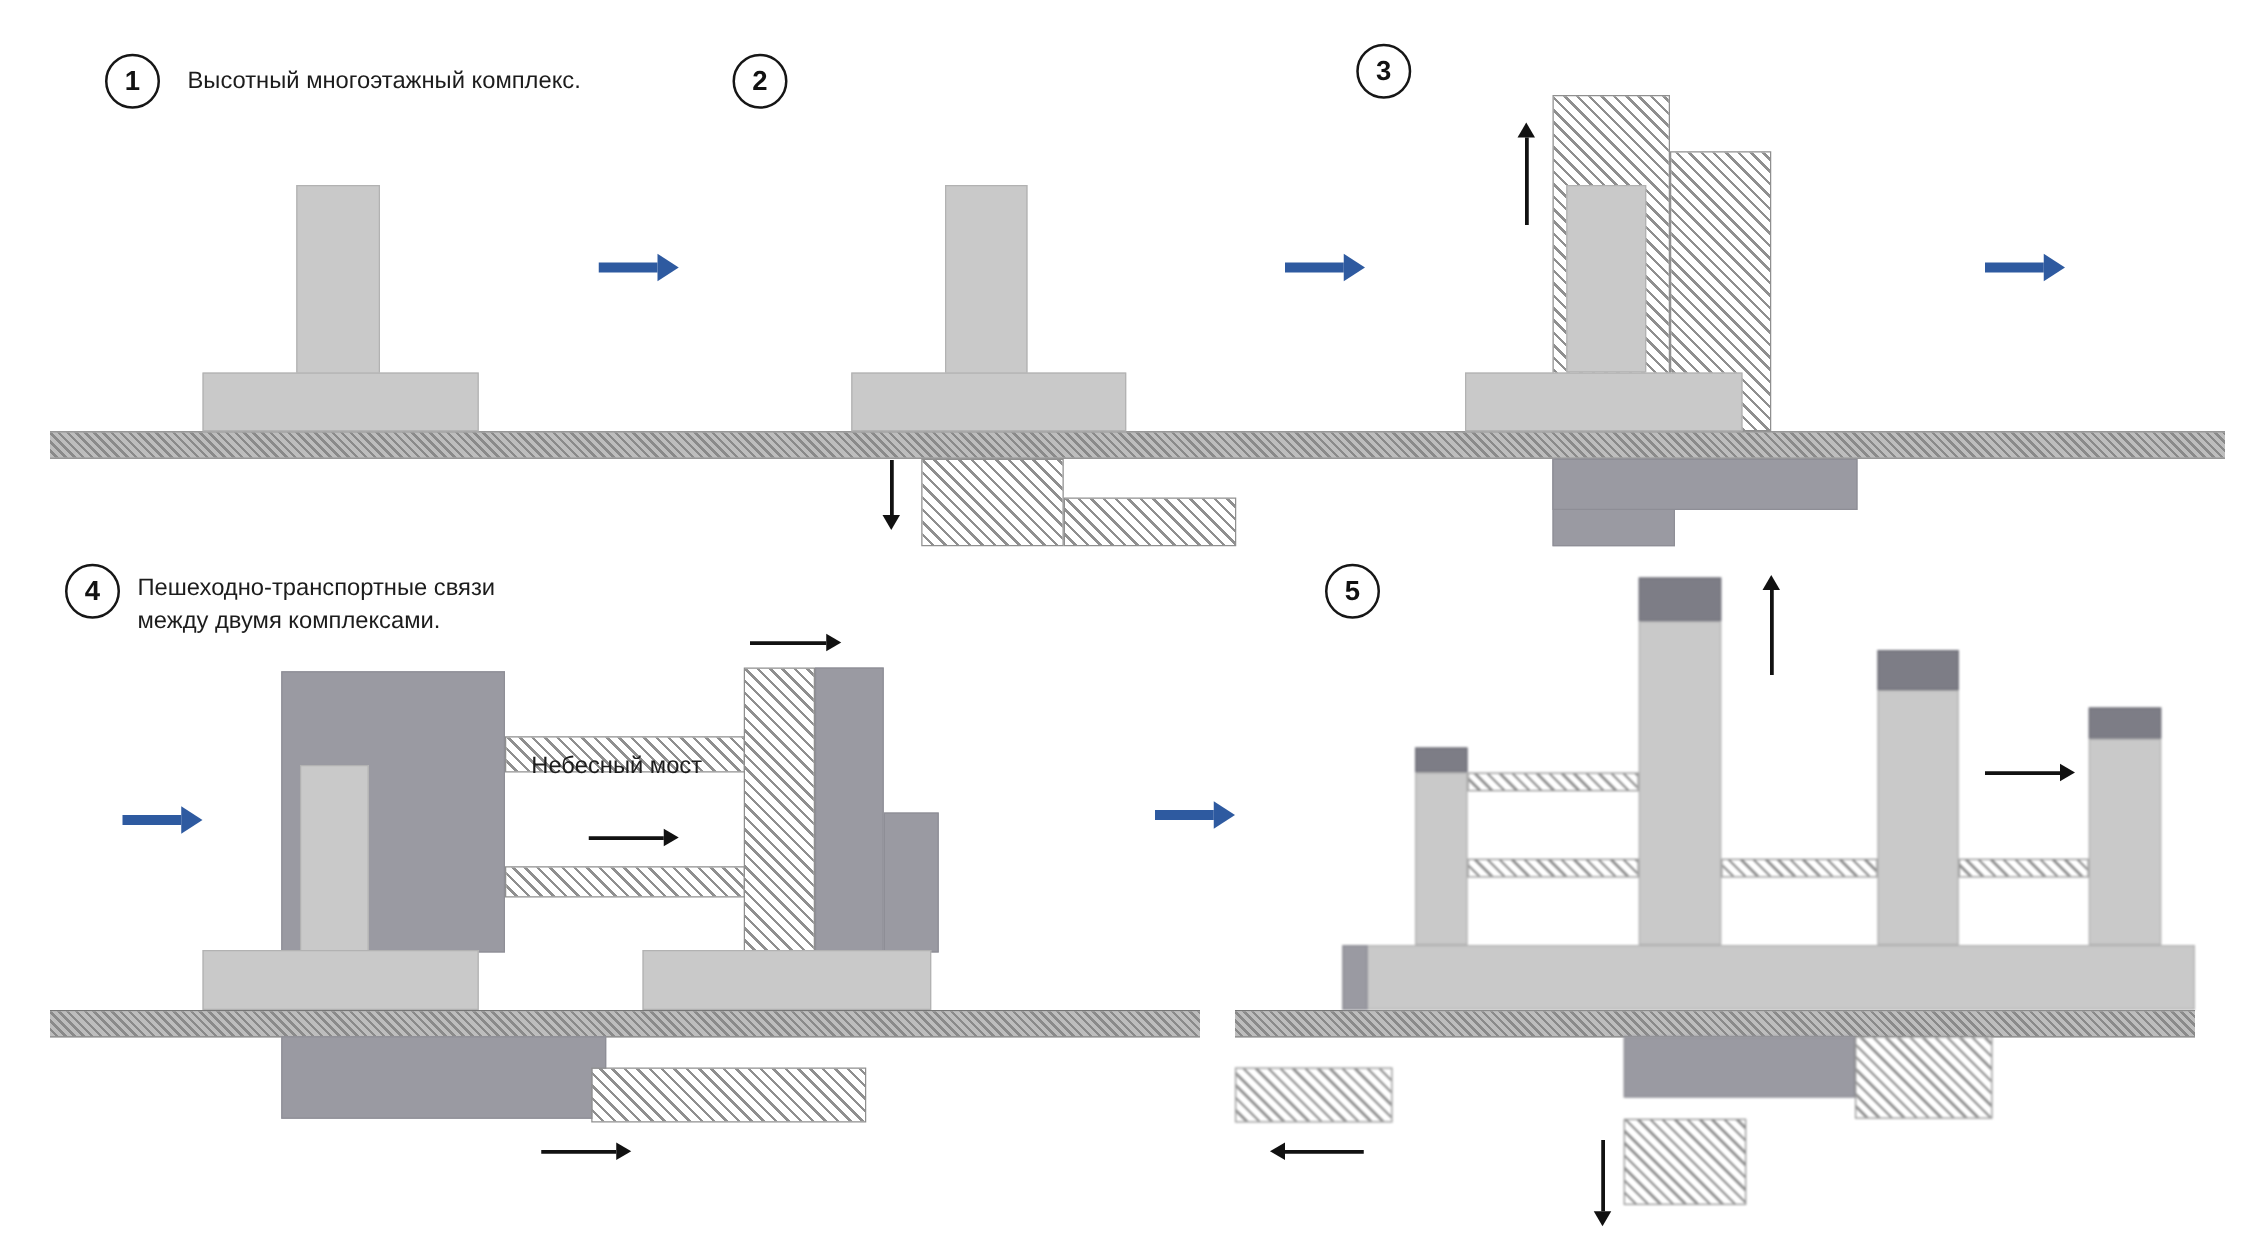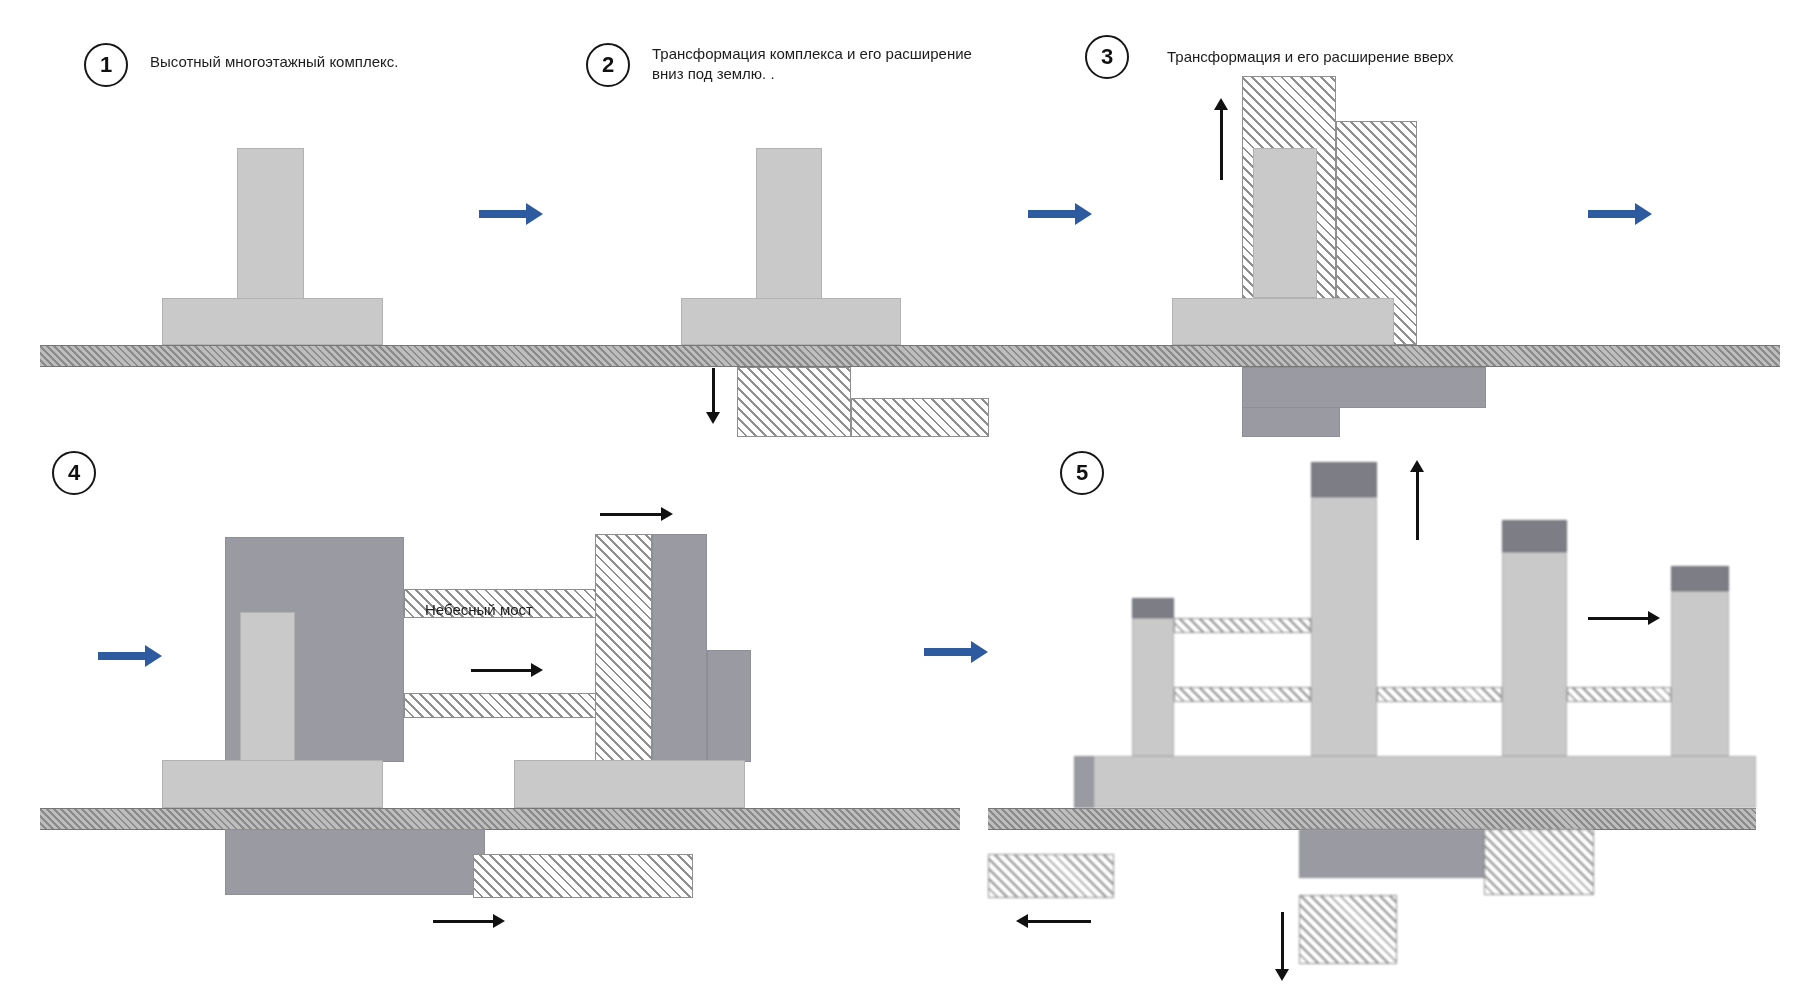--- a/index.html
+++ b/index.html
@@ -10,21 +10,21 @@
   .shape{position:absolute;box-sizing:border-box;}
   .fill-light{background:var(--building-light,#c9c9c9);border:1px solid #b2b2b2;}
   .fill-mid{background:var(--building-mid,#9a9aa2);border:1px solid #8e8e96;}
   .fill-dark{background:var(--building-dark,#7d7d86);border:1px solid #70707a;}
   .hatch{background:repeating-linear-gradient(45deg,#ffffff 0 5px,#8f8f8f 5px 7px);border:1px solid #8f8f8f;}
   .ground{background:repeating-linear-gradient(45deg,#bdbdbd 0 3px,#8a8a8a 3px 5px);
           border-top:1px solid #767676;border-bottom:1px solid #767676;}
   .badge{position:absolute;width:40px;height:40px;border:2.5px solid #161616;border-radius:50%;
          background:#fff;display:flex;align-items:center;justify-content:center;
          font-weight:bold;font-size:22px;color:#111;}
-  .label{position:absolute;font-size:15px;line-height:1.35;color:#1c1c1c;}
+  .label{position:absolute;font-size:19px;line-height:1.35;color:#1c1c1c;}
   
   .harrow{position:absolute;display:flex;align-items:center;color:var(--arrow-black,#111111);}
   .harrow .shaft{flex:1;height:3px;background:currentColor;}
   .harrow .head{width:0;height:0;border-top:7px solid transparent;border-bottom:7px solid transparent;
                 border-left:12px solid currentColor;}
   .harrow.rev{flex-direction:row-reverse;}
   .harrow.rev .head{border-left:none;border-right:12px solid currentColor;}
   .harrow.blue{color:var(--accent,#2e5aa0);}
   .harrow.blue .shaft{height:8px;}
   .harrow.blue .head{border-top-width:11px;border-bottom-width:11px;border-left-width:17px;}
@@ -54,58 +54,57 @@
     <div class="shape fill-light" style="left:162px;top:298px;width:221px;height:47px"></div>
   </div>
 
   <div class="harrow blue" style="left:479px;top:203px;width:64px;height:22px">
     <div class="shaft"></div>
       <div class="head"></div>
   </div>
 
   <div class="layer">
     <div class="badge" style="left:586px;top:43px">2</div>
-    <div class="label" style="left:652px;top:44px;width:330px">Трансформация комплекса и его расширение вниз под землю. .</div>
     <div class="shape fill-light" style="left:756px;top:148px;width:66px;height:151px"></div>
     <div class="shape fill-light" style="left:681px;top:298px;width:220px;height:47px"></div>
     <div class="varrow" style="left:706px;top:368px;width:14px;height:56px">
       <div class="shaft"></div>
         <div class="head"></div>
     </div>
     <div class="shape hatch" style="left:737px;top:367px;width:114px;height:70px"></div>
     <div class="shape hatch" style="left:851px;top:398px;width:138px;height:39px"></div>
   </div>
 
   <div class="harrow blue" style="left:1028px;top:203px;width:64px;height:22px">
     <div class="shaft"></div>
       <div class="head"></div>
   </div>
 
   <div class="layer">
     <div class="badge" style="left:1085px;top:35px">3</div>
-    <div class="label" style="left:1167px;top:47px;width:480px">Трансформация и его расширение вверх</div>
     <div class="varrow up" style="left:1214px;top:98px;width:14px;height:82px">
       <div class="shaft"></div>
         <div class="head"></div>
     </div>
     <div class="shape hatch" style="left:1242px;top:76px;width:94px;height:269px"></div>
     <div class="shape hatch" style="left:1336px;top:121px;width:81px;height:224px"></div>
     <div class="shape fill-light" style="left:1253px;top:148px;width:64px;height:150px"></div>
     <div class="shape fill-light" style="left:1172px;top:298px;width:222px;height:47px"></div>
     <div class="shape fill-mid" style="left:1242px;top:367px;width:98px;height:70px"></div>
     <div class="shape fill-mid" style="left:1242px;top:367px;width:244px;height:41px"></div>
   </div>
 
   <div class="harrow blue" style="left:1588px;top:203px;width:64px;height:22px">
     <div class="shaft"></div>
       <div class="head"></div>
   </div>
 
   <div class="layer">
     <div class="badge" style="left:52px;top:451px">4</div>
+    <div class="label" style="left:110px;top:458px;width:320px">Пешеходно-транспортные связи между двумя комплексами.</div>
     <div class="harrow blue" style="left:98px;top:645px;width:64px;height:22px">
       <div class="shaft"></div>
         <div class="head"></div>
     </div>
 
     <div class="shape fill-mid" style="left:225px;top:537px;width:179px;height:225px"></div>
     <div class="shape fill-light" style="left:240px;top:612px;width:55px;height:150px"></div>
     <div class="shape fill-light" style="left:162px;top:760px;width:221px;height:48px"></div>
 
     <div class="shape hatch" style="left:404px;top:589px;width:192px;height:29px"></div>

